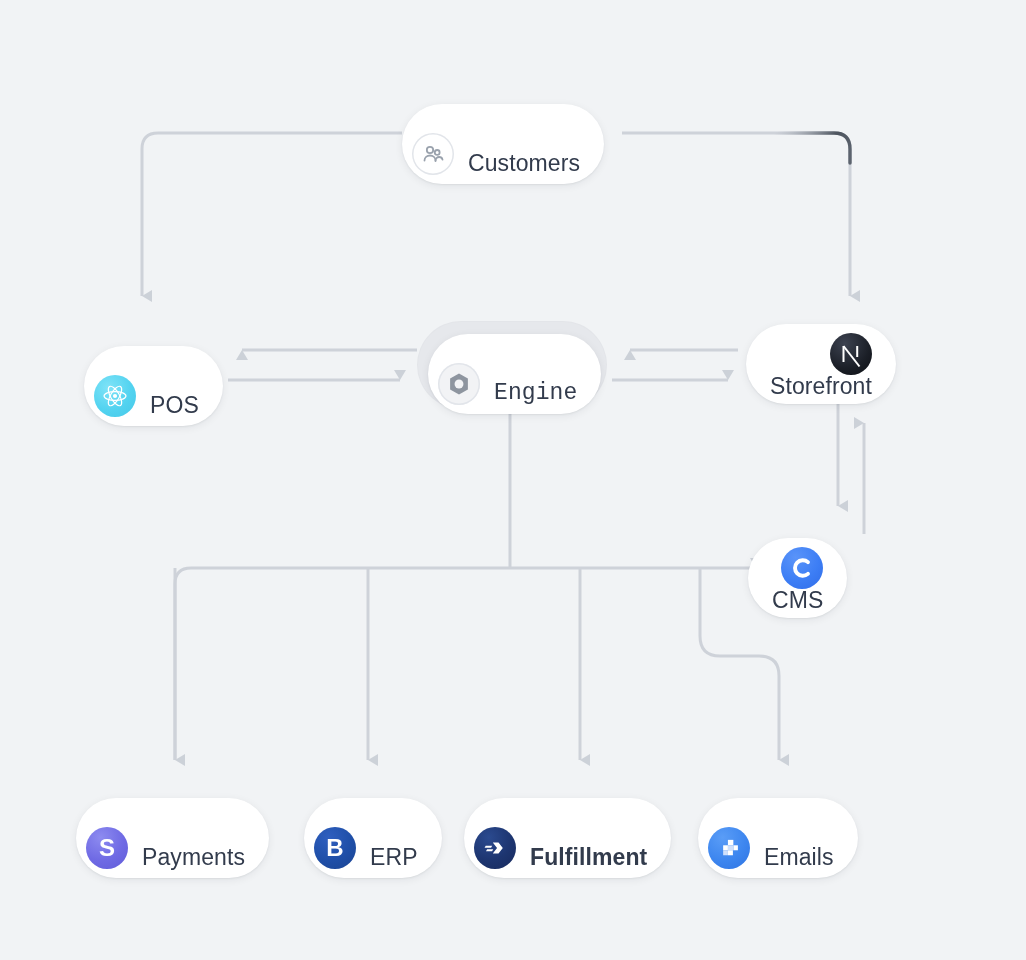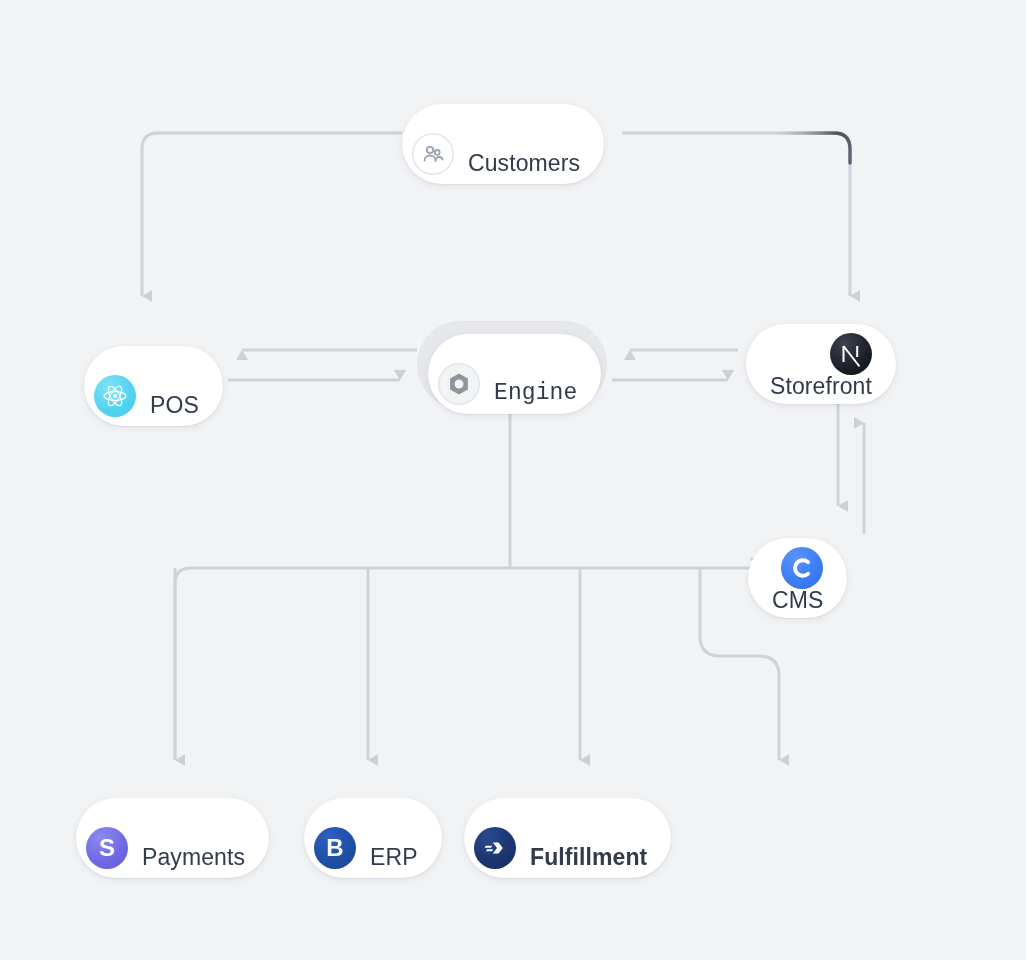--- a/index.html
+++ b/index.html
@@ -236,14 +236,29 @@
     <span class="node-icon icon-fulfillment">
       <svg width="26" height="26" viewBox="0 0 28 28" fill="#ffffff">
         <path d="M4 11.5 h7 l-1.2 2.2 H2.8 Z"></path>
         <path d="M5.5 15.4 h6.6 l-1.2 2.2 H4.3 Z"></path>
         <path d="M11.6 8.2 h6.2 l4.6 5.8 -4.6 5.8 h-6.2 l4.6 -5.8 Z"></path>
       </svg>
     </span>
     <span class="label">Fulfillment</span>
   </div>
 
+  <div class="node" style="left:698px; top:798px;">
+    <span class="node-icon icon-emails">
+      <svg width="26" height="26" viewBox="0 0 24 24">
+        <g fill="#ffffff">
+          <rect x="11" y="4.5" width="5" height="5"></rect>
+          <rect x="16" y="9.5" width="4.2" height="4.6"></rect>
+          <rect x="6.6" y="9.5" width="4.4" height="4.6"></rect>
+          <rect x="11" y="9.5" width="5" height="4.6" fill="#cfe0fb"></rect>
+          <rect x="11" y="14.1" width="4.6" height="4.6"></rect>
+          <rect x="6.6" y="14.1" width="4.4" height="4.6" fill="#cfe0fb"></rect>
+        </g>
+      </svg>
+    </span>
+    <span class="label">Emails</span>
+  </div>
 
 </div>
 
 </body></html>

